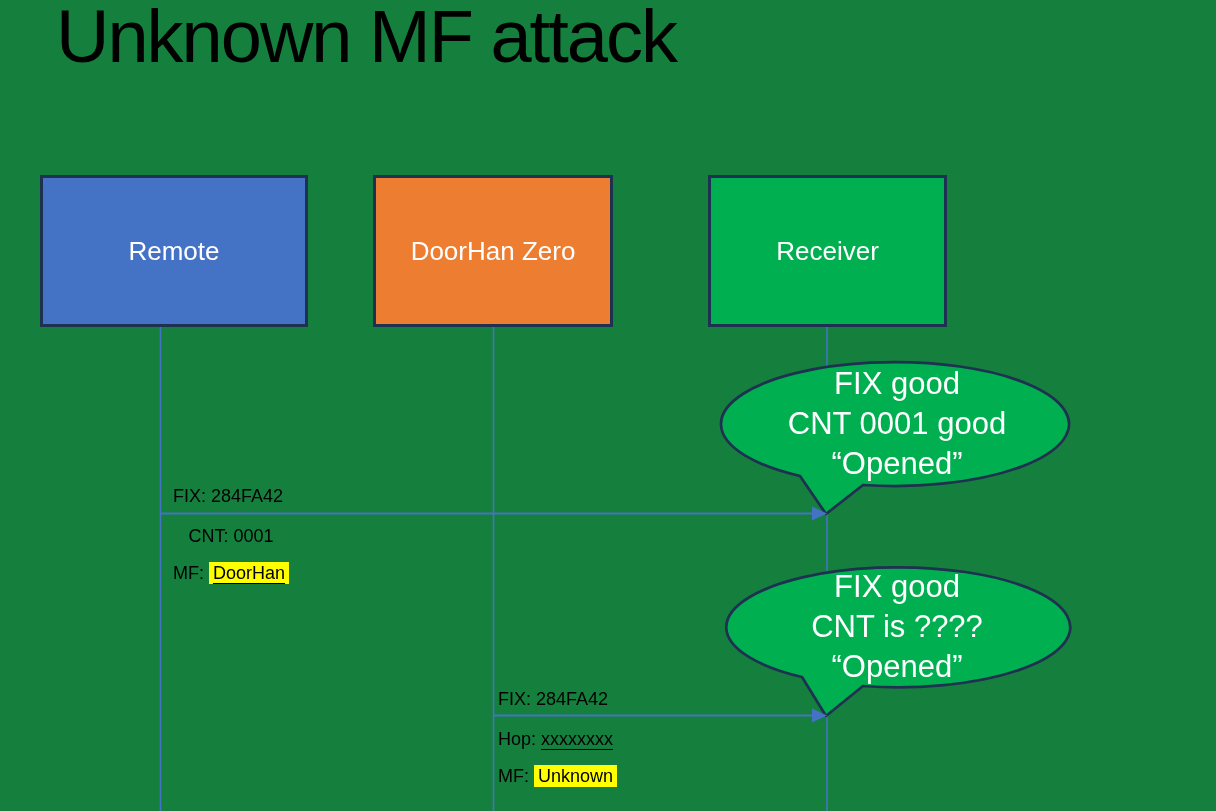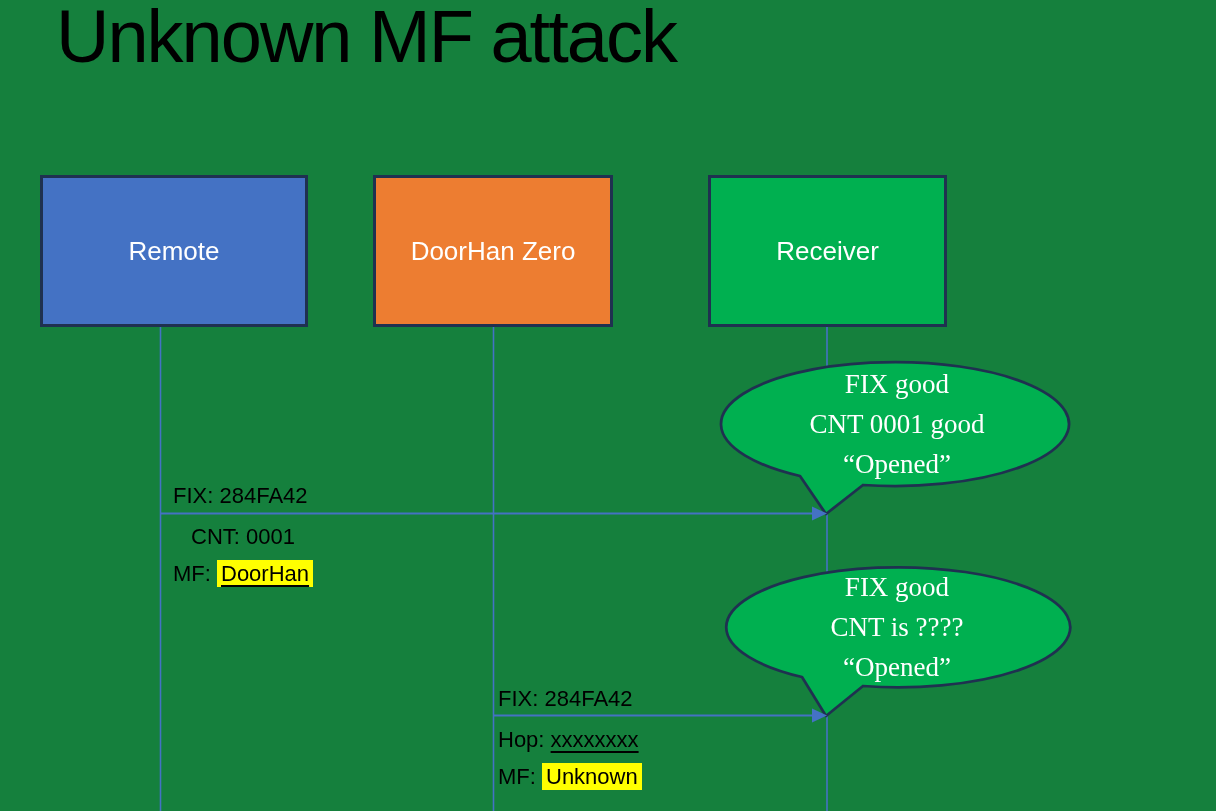--- a/index.html
+++ b/index.html
@@ -42,32 +42,31 @@
   .actor-remote   { left: 40px;  width: 268px; background: #4472C4; }
   .actor-flipper  { left: 373px; width: 240px; background: #ED7D31; }
   .actor-receiver { left: 708px; width: 239px; background: #00B050; }
 
   .bubble-text {
     position: absolute;
     left: 747px;
     width: 300px;
     height: 120px;
     color: #ffffff;
-    font-size: 27px;
+    font-size: 31px;
     line-height: 40px;
     text-align: center;
     white-space: nowrap;
-    font-family: Liberation Serif, serif;
   }
   .bubble-text-1 { top: 364px; }
   .bubble-text-2 { top: 567px; }
 
   .msg {
     position: absolute;
-    font-size: 22px;
+    font-size: 18px;
     color: #000000;
     white-space: nowrap;
   }
   .msg-above { line-height: 30px; }
   .msg-below { line-height: 37px; }
   .msg1-above { left: 173px; top: 481px; }
   .msg1-below { left: 173px; top: 518px; text-align: center; }
   .msg2-above { left: 498px; top: 684px; }
   .msg2-below { left: 498px; top: 721px; }
 

